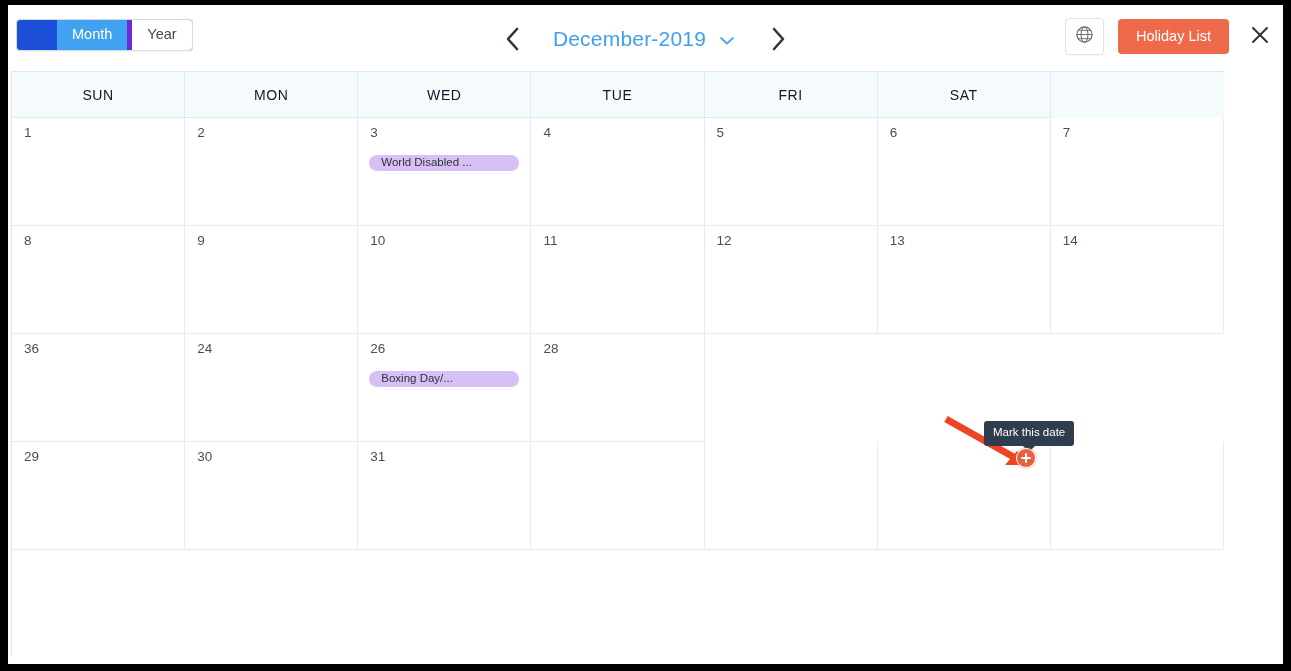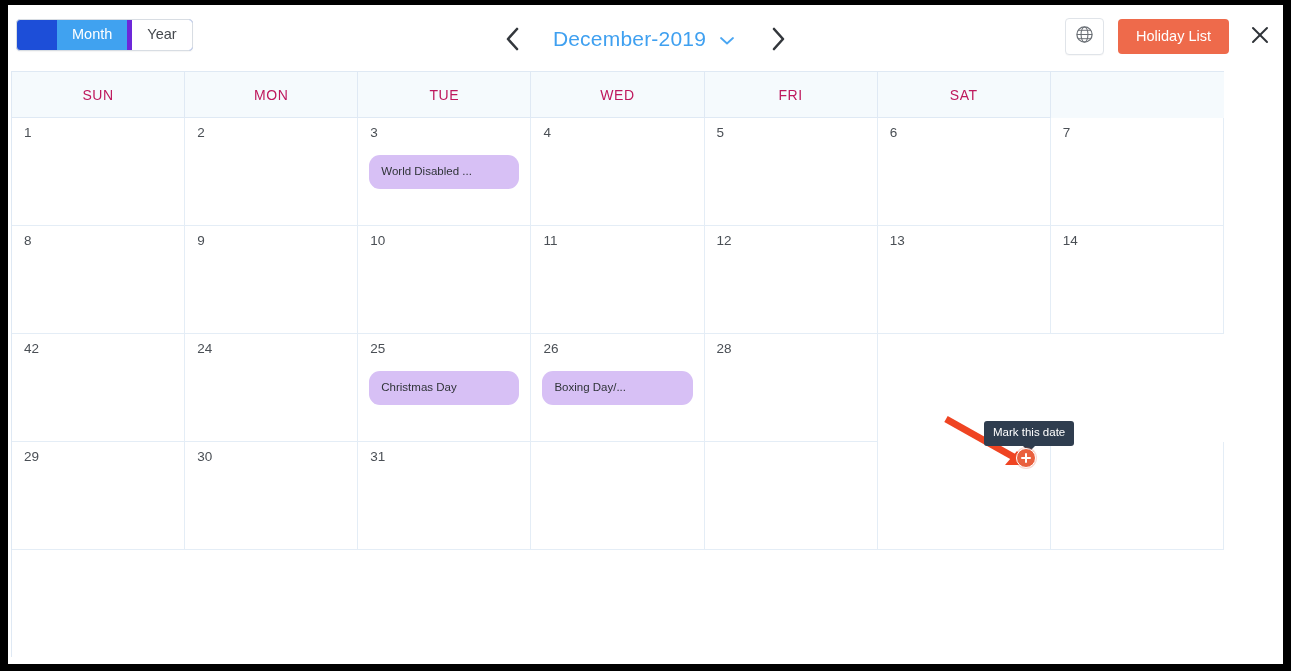--- a/index.html
+++ b/index.html
@@ -174,21 +174,21 @@
     display: grid;
     grid-template-columns: repeat(7, 1fr);
     height: 46px;
     background: #f5fafd;
   }
   .weekday {
     display: flex;
     align-items: center;
     justify-content: center;
     font-size: 14px;
-    color: #be185d;
+    color: #0f172a;
     letter-spacing: 0.6px;
     border-right: 1px solid #dfe9f4;
     border-bottom: 1px solid #dfe9f4;
     box-sizing: border-box;
   }
   .weeks {
     display: grid;
     grid-template-rows: repeat(5, 108px);
   }
   .week-row {
@@ -211,21 +211,21 @@
     line-height: 1.2;
     display: block;
   }
   .chip {
     margin: 14px auto 0 auto;
     width: calc(100% - 22px);
     background: #d7c0f5;
     color: #2f3338;
     font-size: 11.5px;
     border-radius: 11px;
-    padding: 10px 12px;
+    padding: 1px 12px;
     box-sizing: border-box;
     line-height: 1.2;
     white-space: nowrap;
     overflow: hidden;
     text-overflow: ellipsis;
     cursor: pointer;
   }
 
   
   .mark-wrap {
@@ -358,22 +358,22 @@
             </svg>
           </span>
         </div>
       </div>
     </div>
 
     <div class="calendar">
       <div class="weekday-row" id="weekday-row">
           <div class="weekday">SUN</div>
           <div class="weekday">MON</div>
+          <div class="weekday">WED</div>
           <div class="weekday">TUE</div>
-          <div class="weekday">WED</div>
           <div class="weekday">FRI</div>
           <div class="weekday">SAT</div>
         </div>
       <div class="weeks" id="weeks-container">
           <div class="week-row">
             <div class="day-cell">
               <span class="day-num">1</span>
             </div>
             <div class="day-cell">
               <span class="day-num">2</span>
@@ -413,28 +413,24 @@
             </div>
             <div class="day-cell">
               <span class="day-num">13</span>
             </div>
             <div class="day-cell">
               <span class="day-num">14</span>
             </div>
           </div>
           <div class="week-row">
             <div class="day-cell">
-              <span class="day-num">42</span>
+              <span class="day-num">36</span>
             </div>
             <div class="day-cell">
               <span class="day-num">24</span>
-            </div>
-            <div class="day-cell">
-              <span class="day-num">25</span>
-              <div class="chip">Christmas Day</div>
             </div>
             <div class="day-cell">
               <span class="day-num">26</span>
               <div class="chip">Boxing Day/...</div>
             </div>
             <div class="day-cell">
               <span class="day-num">28</span>
             </div>
           </div>
           <div class="week-row">

